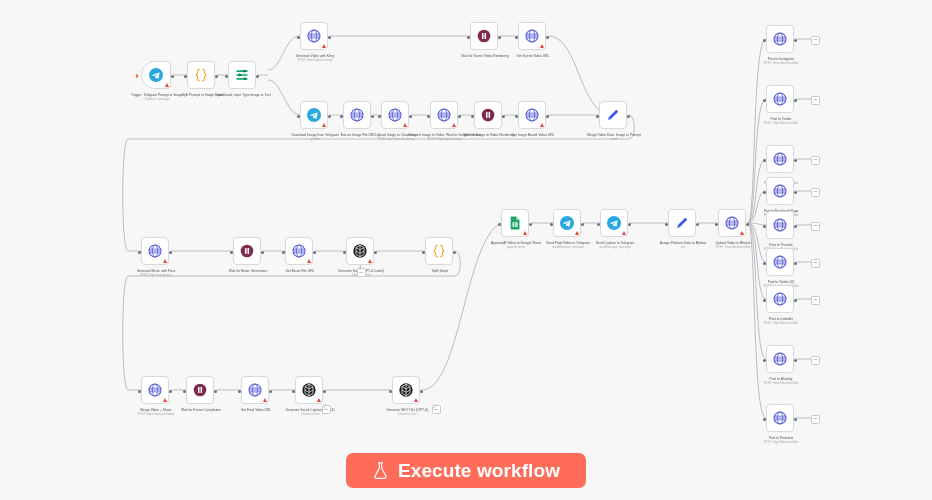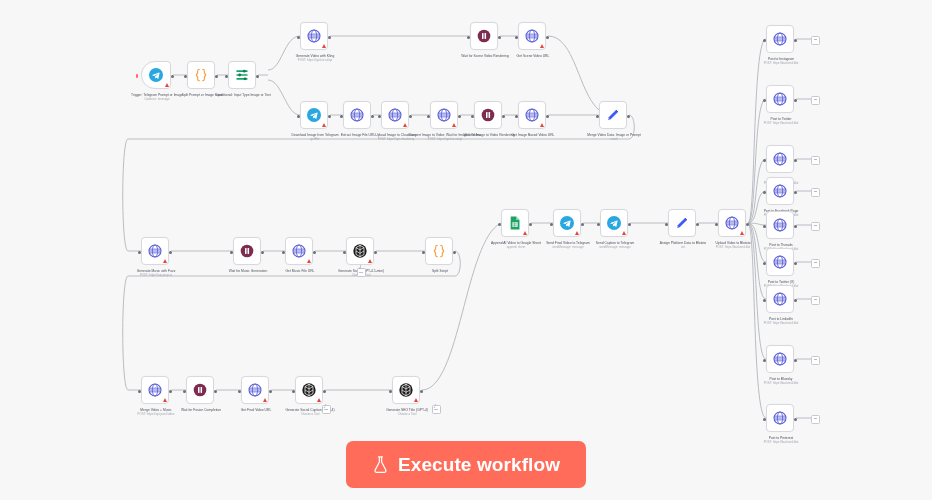--- a/index.html
+++ b/index.html
@@ -39,21 +39,21 @@
 
   
   .subnode{position:absolute;width:7px;height:7px;border:0.8px solid #c3c6cd;border-radius:1.5px;background:#fff;}
   .subnode:after{content:"";position:absolute;left:1.4px;top:2.8px;width:3.2px;height:0.8px;background:#bfc2c9;}
   .subline{position:absolute;width:0.8px;background:#c3c6cd;}
   .subplus{position:absolute;font-size:4px;color:#8d919a;line-height:4px;}
 
   
   .exec-wrap{position:absolute;left:0;right:0;bottom:12px;display:flex;justify-content:center;}
   .exec-btn{display:flex;align-items:center;gap:9px;background:#ff6d5a;color:#fff;border:none;
-            border-radius:7px;padding:0 26px;height:47px;font-size:19px;font-weight:700;
+            border-radius:7px;padding:0 26px;height:35px;font-size:19px;font-weight:700;
             font-family:"Liberation Sans", sans-serif;cursor:pointer;letter-spacing:.1px;}
   .flask{width:17px;height:19px;display:block;}
 </style>
 </head>
 <body>
 
 <div id="canvas">
 
   <svg class="edges" viewBox="0 0 932 500">
 

